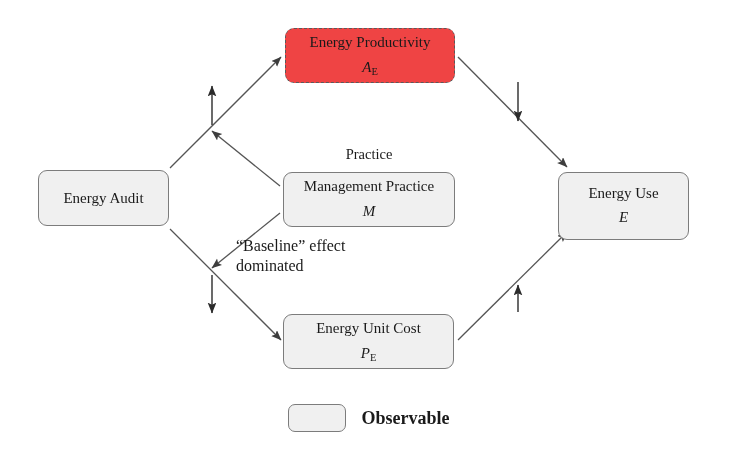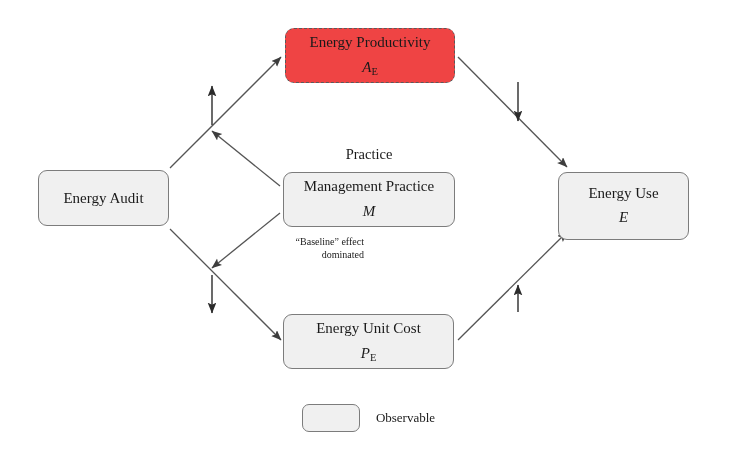--- a/index.html
+++ b/index.html
@@ -79,22 +79,22 @@
   }
   #label-moderator {
     position: absolute;
     left: 283px; top: 146px; width: 172px;
     text-align: center;
     font-size: 14.5px;
   }
   #label-baseline {
     position: absolute;
     left: 236px; top: 236px; width: 128px;
-    text-align: right;
-    font-size: 10px;
+    text-align: left;
+    font-size: 16px;
     line-height: 1.25;
   }
   #legend {
     position: absolute;
     left: 0; top: 404px; width: 737px;
     display: flex;
     justify-content: center;
     align-items: center;
     gap: 74px;
   }
@@ -112,21 +112,22 @@
     background: #f0f0f0;
     border: 1.6px solid #7c7c7c;
     border-radius: 7px;
   }
   .legend-swatch.unobservable {
     background: #e7eef8;
     border: 1.6px dashed #6b6b6b;
     border-radius: 7px;
   }
   .legend-label {
-    font-size: 13px;
+    font-size: 18px;
+    font-weight: bold;
   }
 </style>
 </head>
 <body>
 
 <div id="diagram-root">
 
   <svg id="edges" viewBox="0 0 737 464" xmlns="http://www.w3.org/2000/svg">
     <defs>
       <marker id="arrowhead" markerWidth="9" markerHeight="9" refX="7.6" refY="3.2" orient="auto" markerUnits="strokeWidth">

